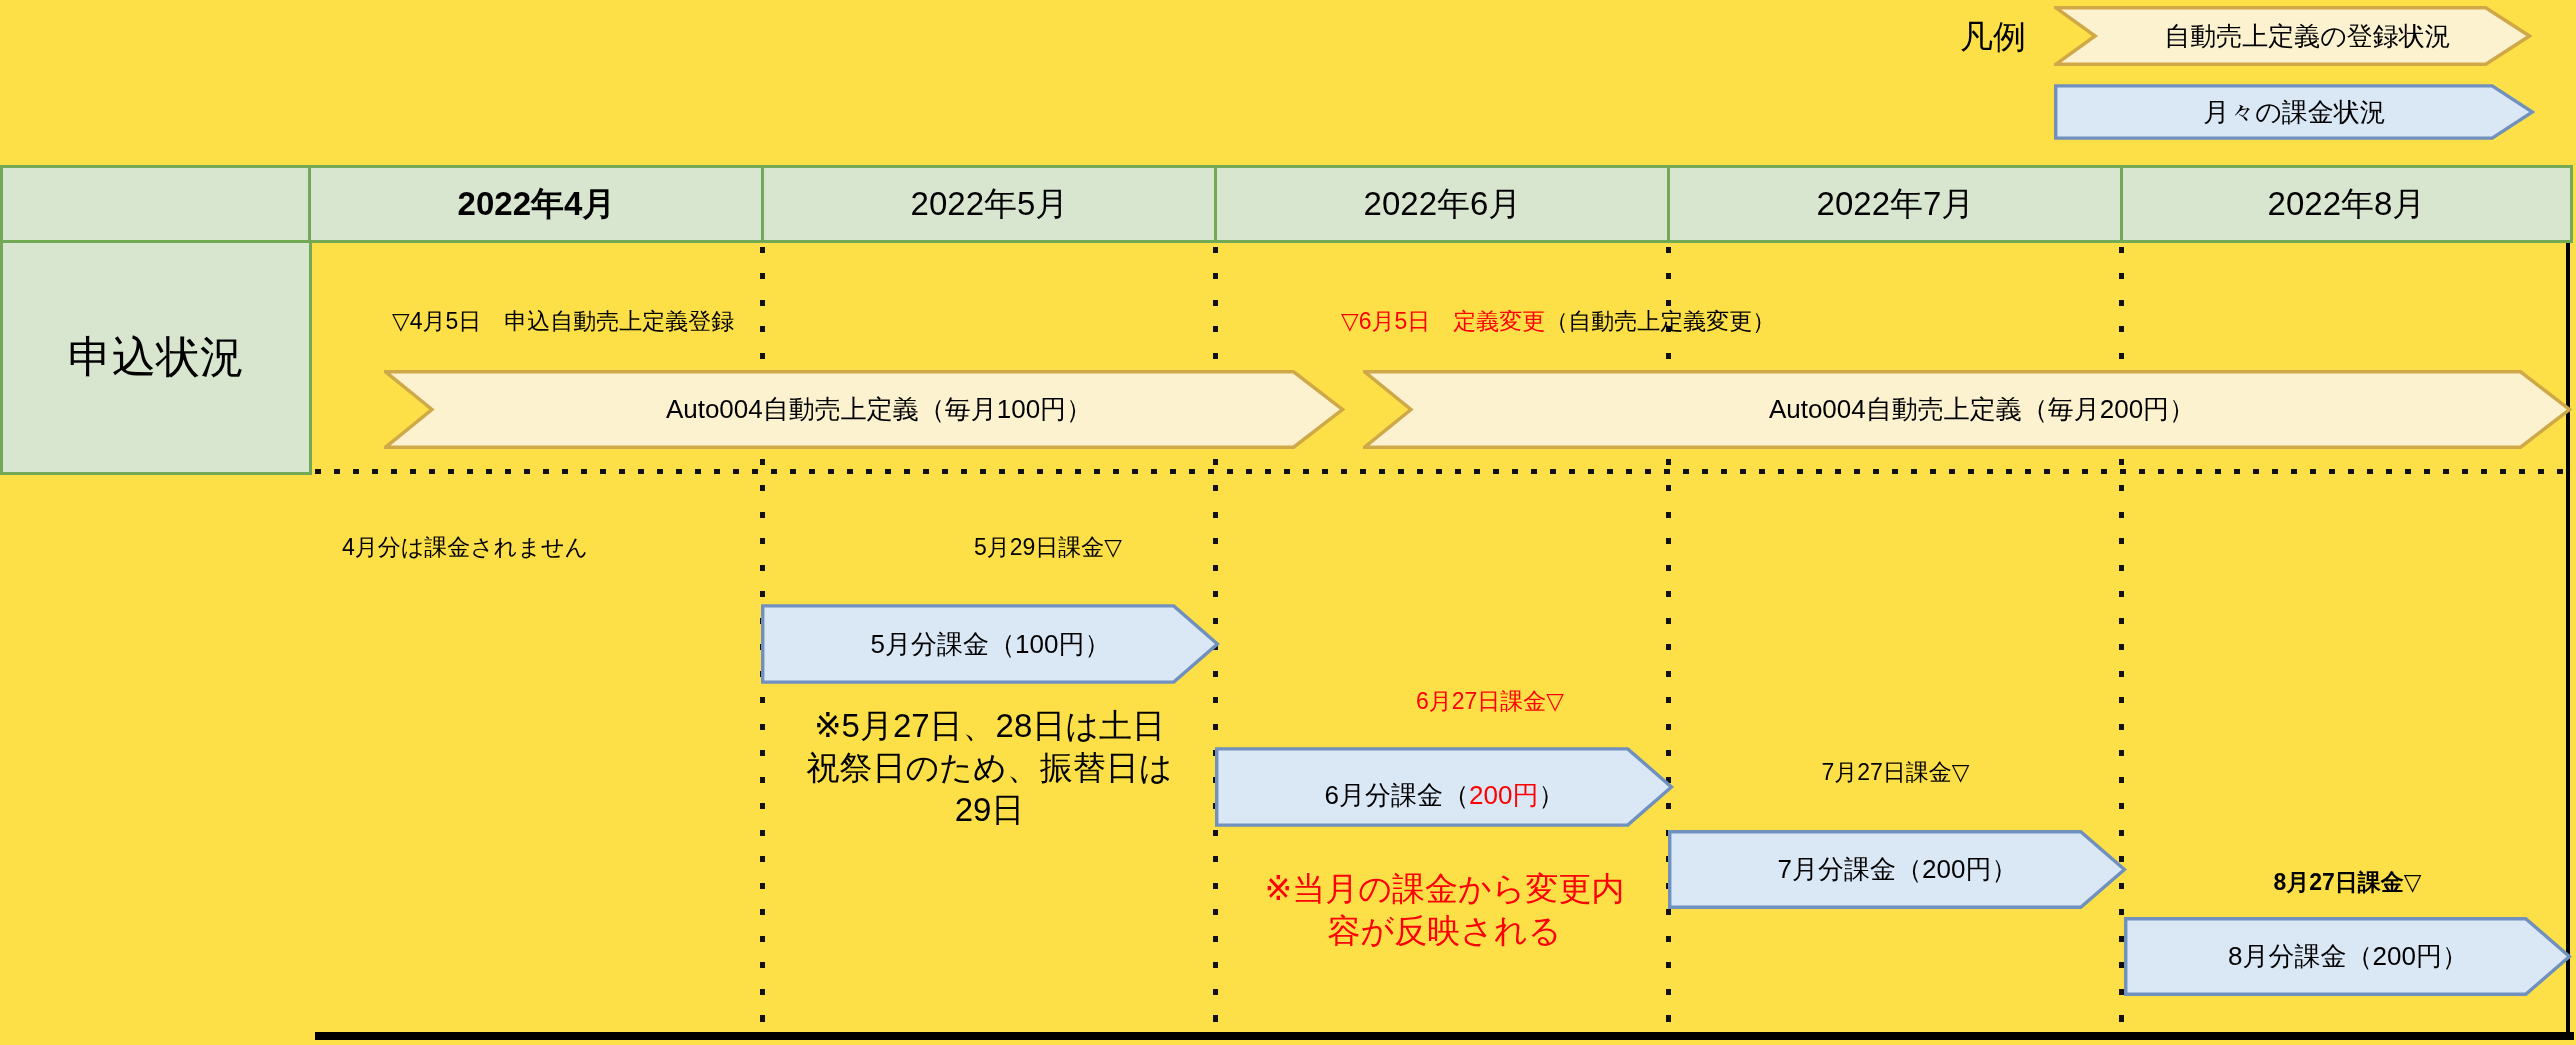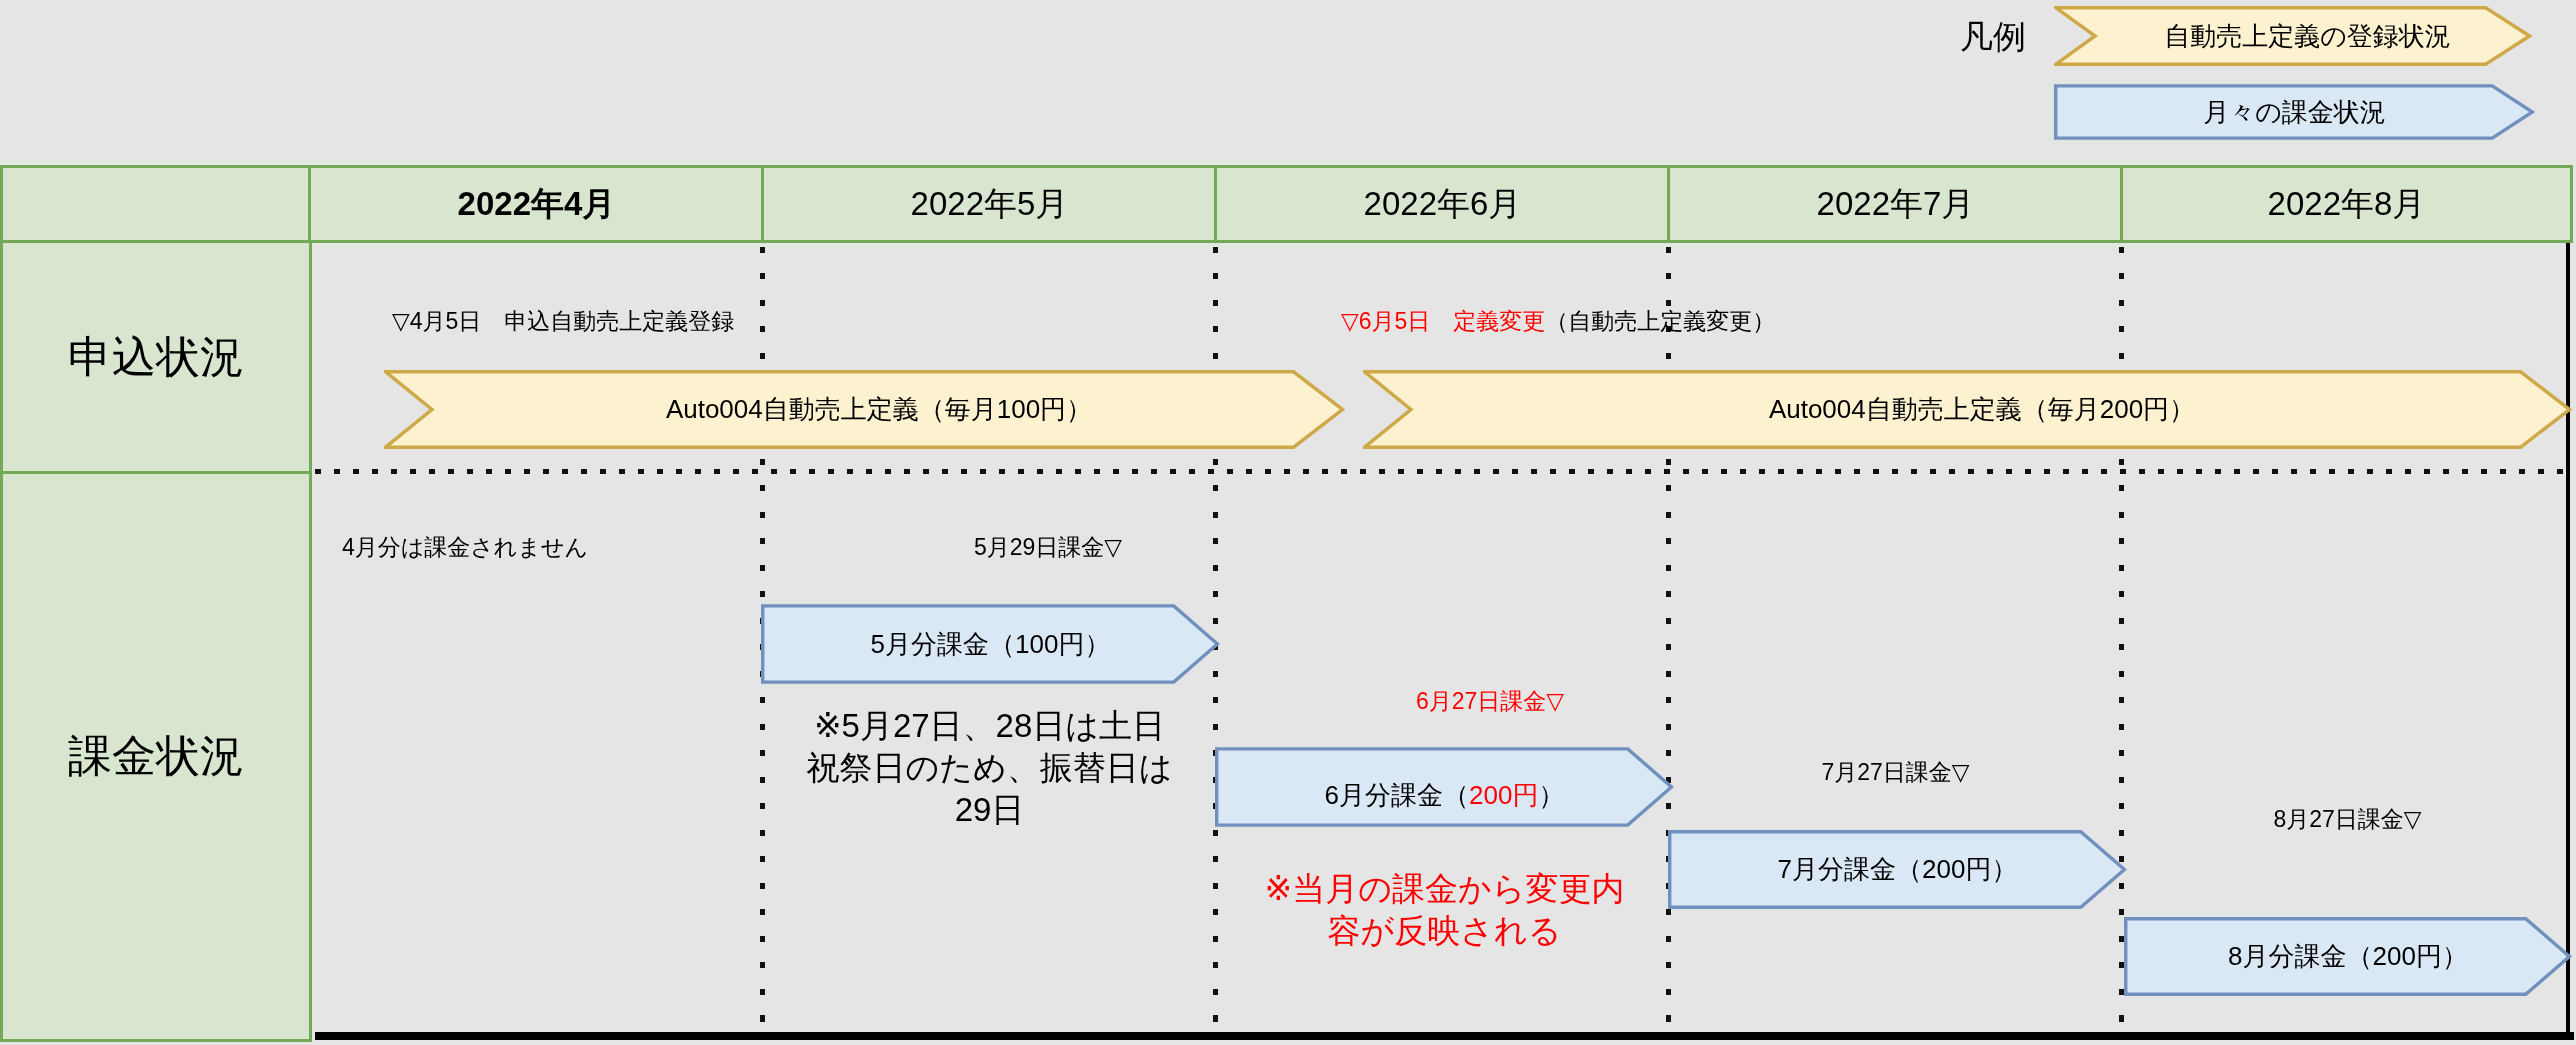--- a/index.html
+++ b/index.html
@@ -1,18 +1,18 @@
 <!DOCTYPE html>
 <html style="font-size:13.7px"><head>
 <meta charset="utf-8">
 <style>
   * { margin:0; padding:0; box-sizing:border-box; }
   html,body { background:#fff; }
   body { font-family:"Liberation Sans","DejaVu Sans",sans-serif; color:#000; }
-  #canvas { position:relative; width:2576px; height:1045px; background:#e5e5e5; overflow:hidden; }
+  #canvas { position:relative; width:2576px; height:1045px; background:#fde047; overflow:hidden; }
 
   
   .legend-label { position:absolute; left:1960px; top:15.4px; font-size:33px; }
   .arrow-box { position:absolute; }
   .arrow-box svg { position:absolute; left:0; top:0; display:block; }
   .arrow-text { position:absolute; inset:0; display:flex; align-items:center; justify-content:center;
                 font-size:26px; white-space:nowrap; z-index:3; }
   .chevron .arrow-text { padding-left:29px; }
 
   
@@ -76,23 +76,20 @@
 
   <div class="month-cell" style="left:310px;  width:453px;font-weight:bold;">2022年4月</div>
   <div class="month-cell" style="left:763px;  width:453px;">2022年5月</div>
   <div class="month-cell" style="left:1216px; width:453px;">2022年6月</div>
   <div class="month-cell" style="left:1669px; width:453px;">2022年7月</div>
   <div class="month-cell" style="left:2121px; width:451px;">2022年8月</div>
 
   <div class="label-cell app">
     <span>申込状況</span>
   </div>
-  <div class="label-cell bill">
-    <span>課金状況</span>
-  </div>
 
   <div class="vdot" style="left:760px;"></div>
   <div class="vdot" style="left:1213px;"></div>
   <div class="vdot" style="left:1666px;"></div>
   <div class="vdot" style="left:2119px;"></div>
   <div class="hdot"></div>
   <div class="right-border"></div>
   <div class="baseline"></div>
 
   <div class="note" style="left:392px; top:306px;">▽4月5日　申込自動売上定義登録</div>
@@ -152,21 +149,21 @@
 
   <div class="note center" style="left:1669px; top:757px; width:453px;">7月27日課金▽</div>
 
   <div class="arrow-box" style="left:1668px; top:830px; width:459px; height:79px;">
     <svg width="459" height="79" viewBox="0 0 536 92">
       <polygon points="2,2 482,2 533,46 482,90 2,90" fill="#dae7f5" stroke="#7090bd" stroke-width="4"></polygon>
     </svg>
     <div class="arrow-text">7月分課金（200円）</div>
   </div>
 
-  <div class="note center" style="left:2121px; top:804px; width:453px;">8月27日課金▽</div>
+  <div class="note center" style="left:2121px; top:867px; width:453px;font-weight:bold;">8月27日課金▽</div>
 
   <div class="arrow-box" style="left:2124px; top:917px; width:448px; height:79px;">
     <svg width="448" height="79" viewBox="0 0 523 92">
       <polygon points="2,2 469,2 520,46 469,90 2,90" fill="#dae7f5" stroke="#7090bd" stroke-width="4"></polygon>
     </svg>
     <div class="arrow-text">8月分課金（200円）</div>
   </div>
 
 </div>
 

